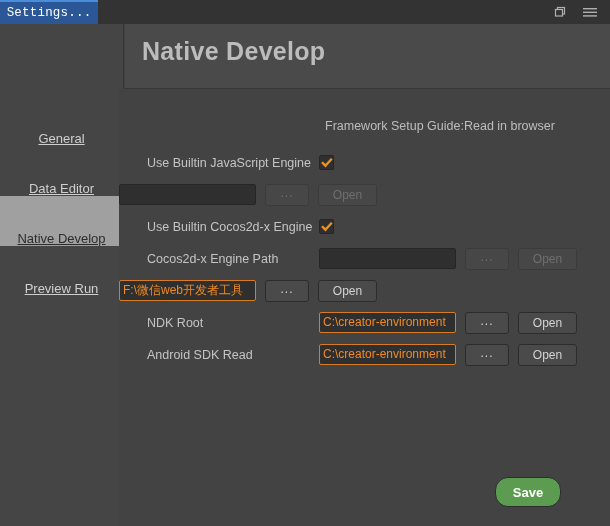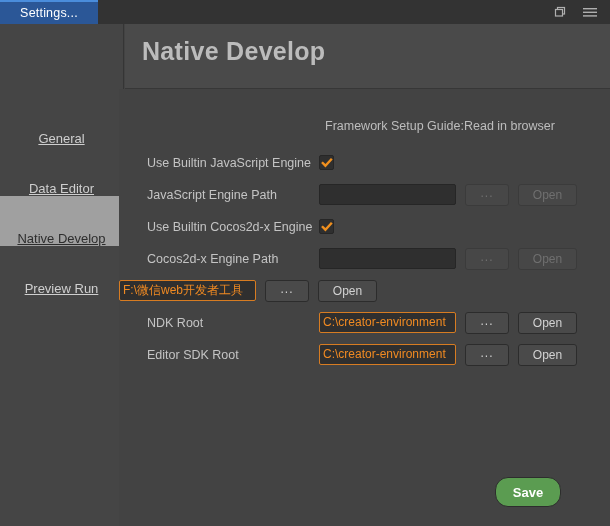--- a/index.html
+++ b/index.html
@@ -38,20 +38,21 @@
     background: #2b5797;
     border-top: 2px solid #4a8ddc;
     box-sizing: border-box;
     display: flex;
     align-items: center;
     justify-content: center;
     color: #ffffff;
     font-size: 12.5px;
     letter-spacing: .2px;
     cursor: default;
+    font-family: Liberation Mono, monospace;
   }
   .titlebar-spacer { flex: 1 1 auto; }
   .win-btns {
     display: flex;
     align-items: center;
     gap: 14px;
     padding-right: 12px;
   }
   .win-btn {
     width: 16px; height: 16px;
@@ -281,21 +282,20 @@
       <div class="row">
         <div class="label">Use Builtin JavaScript Engine</div>
         <div class="checkbox">
           <svg width="12" height="12" viewBox="0 0 12 12">
             <path d="M1.8 6.1 L4.4 8.7 L10 2.6" fill="none" stroke="#f0901f" stroke-width="2.4" stroke-linecap="square"></path>
           </svg>
         </div>
       </div>
 
       <div class="row">
-        <div class="label">JavaScript Engine Path</div>
         <div class="field"></div>
         <div class="btn dots disabled">...</div>
         <div class="btn open disabled">Open</div>
       </div>
 
       <div class="row">
         <div class="label">Use Builtin Cocos2d-x Engine</div>
         <div class="checkbox">
           <svg width="12" height="12" viewBox="0 0 12 12">
             <path d="M1.8 6.1 L4.4 8.7 L10 2.6" fill="none" stroke="#f0901f" stroke-width="2.4" stroke-linecap="square"></path>
@@ -317,21 +317,21 @@
       </div>
 
       <div class="row">
         <div class="label">NDK Root</div>
         <div class="field filled">C:\creator-environment</div>
         <div class="btn dots">...</div>
         <div class="btn open">Open</div>
       </div>
 
       <div class="row">
-        <div class="label">Editor SDK Root</div>
+        <div class="label">Android SDK Read</div>
         <div class="field filled">C:\creator-environment</div>
         <div class="btn dots">...</div>
         <div class="btn open">Open</div>
       </div>
 
     </div>
 
     <div class="save-btn">Save</div>
 
   </div>

